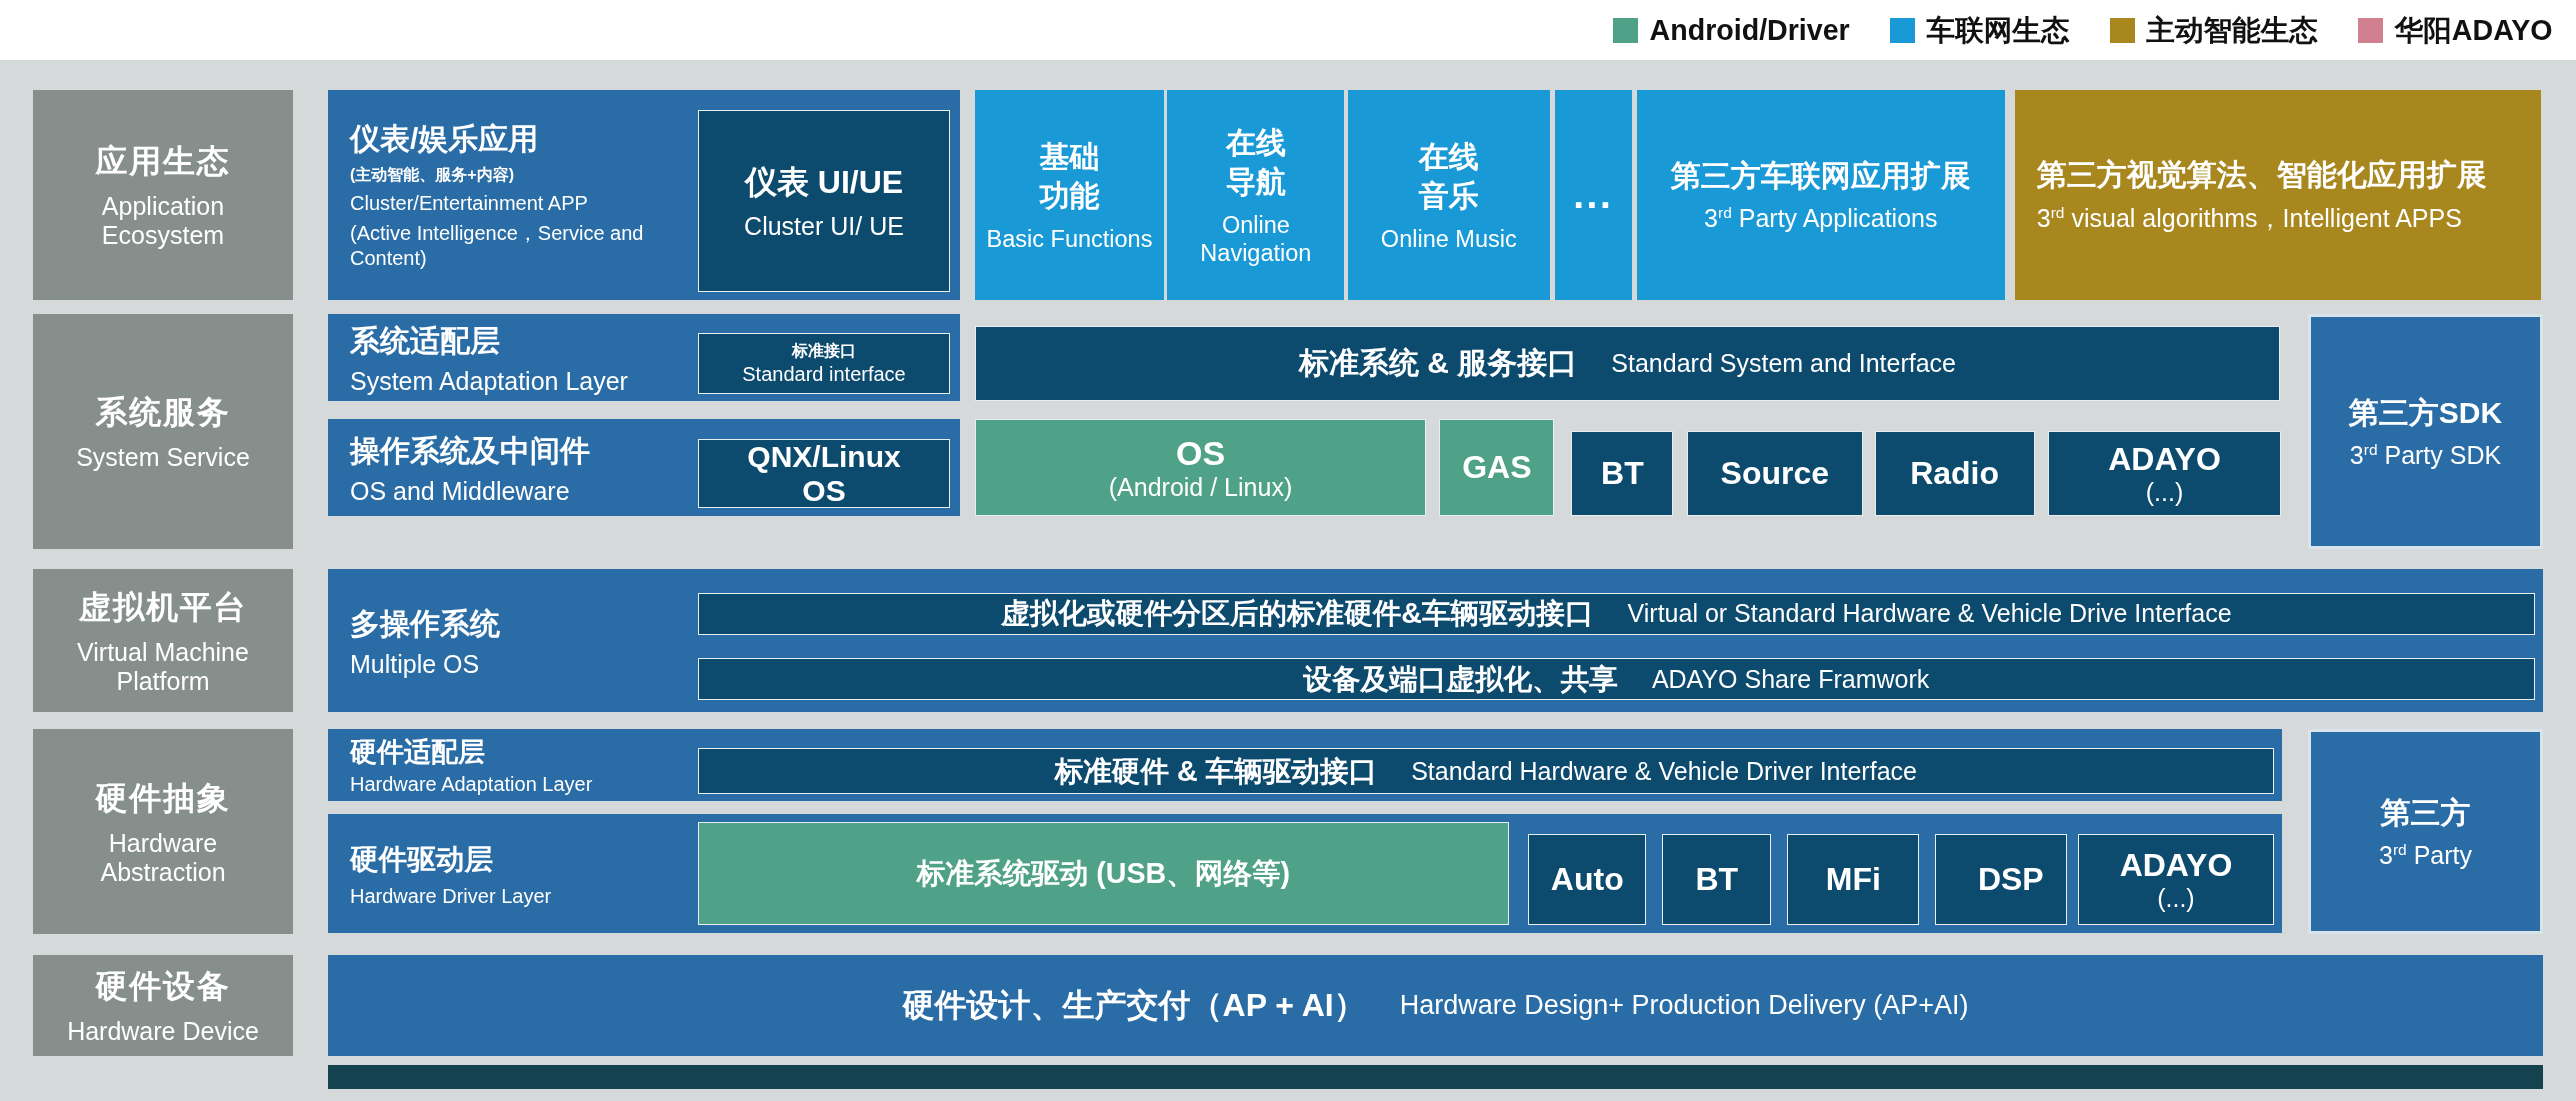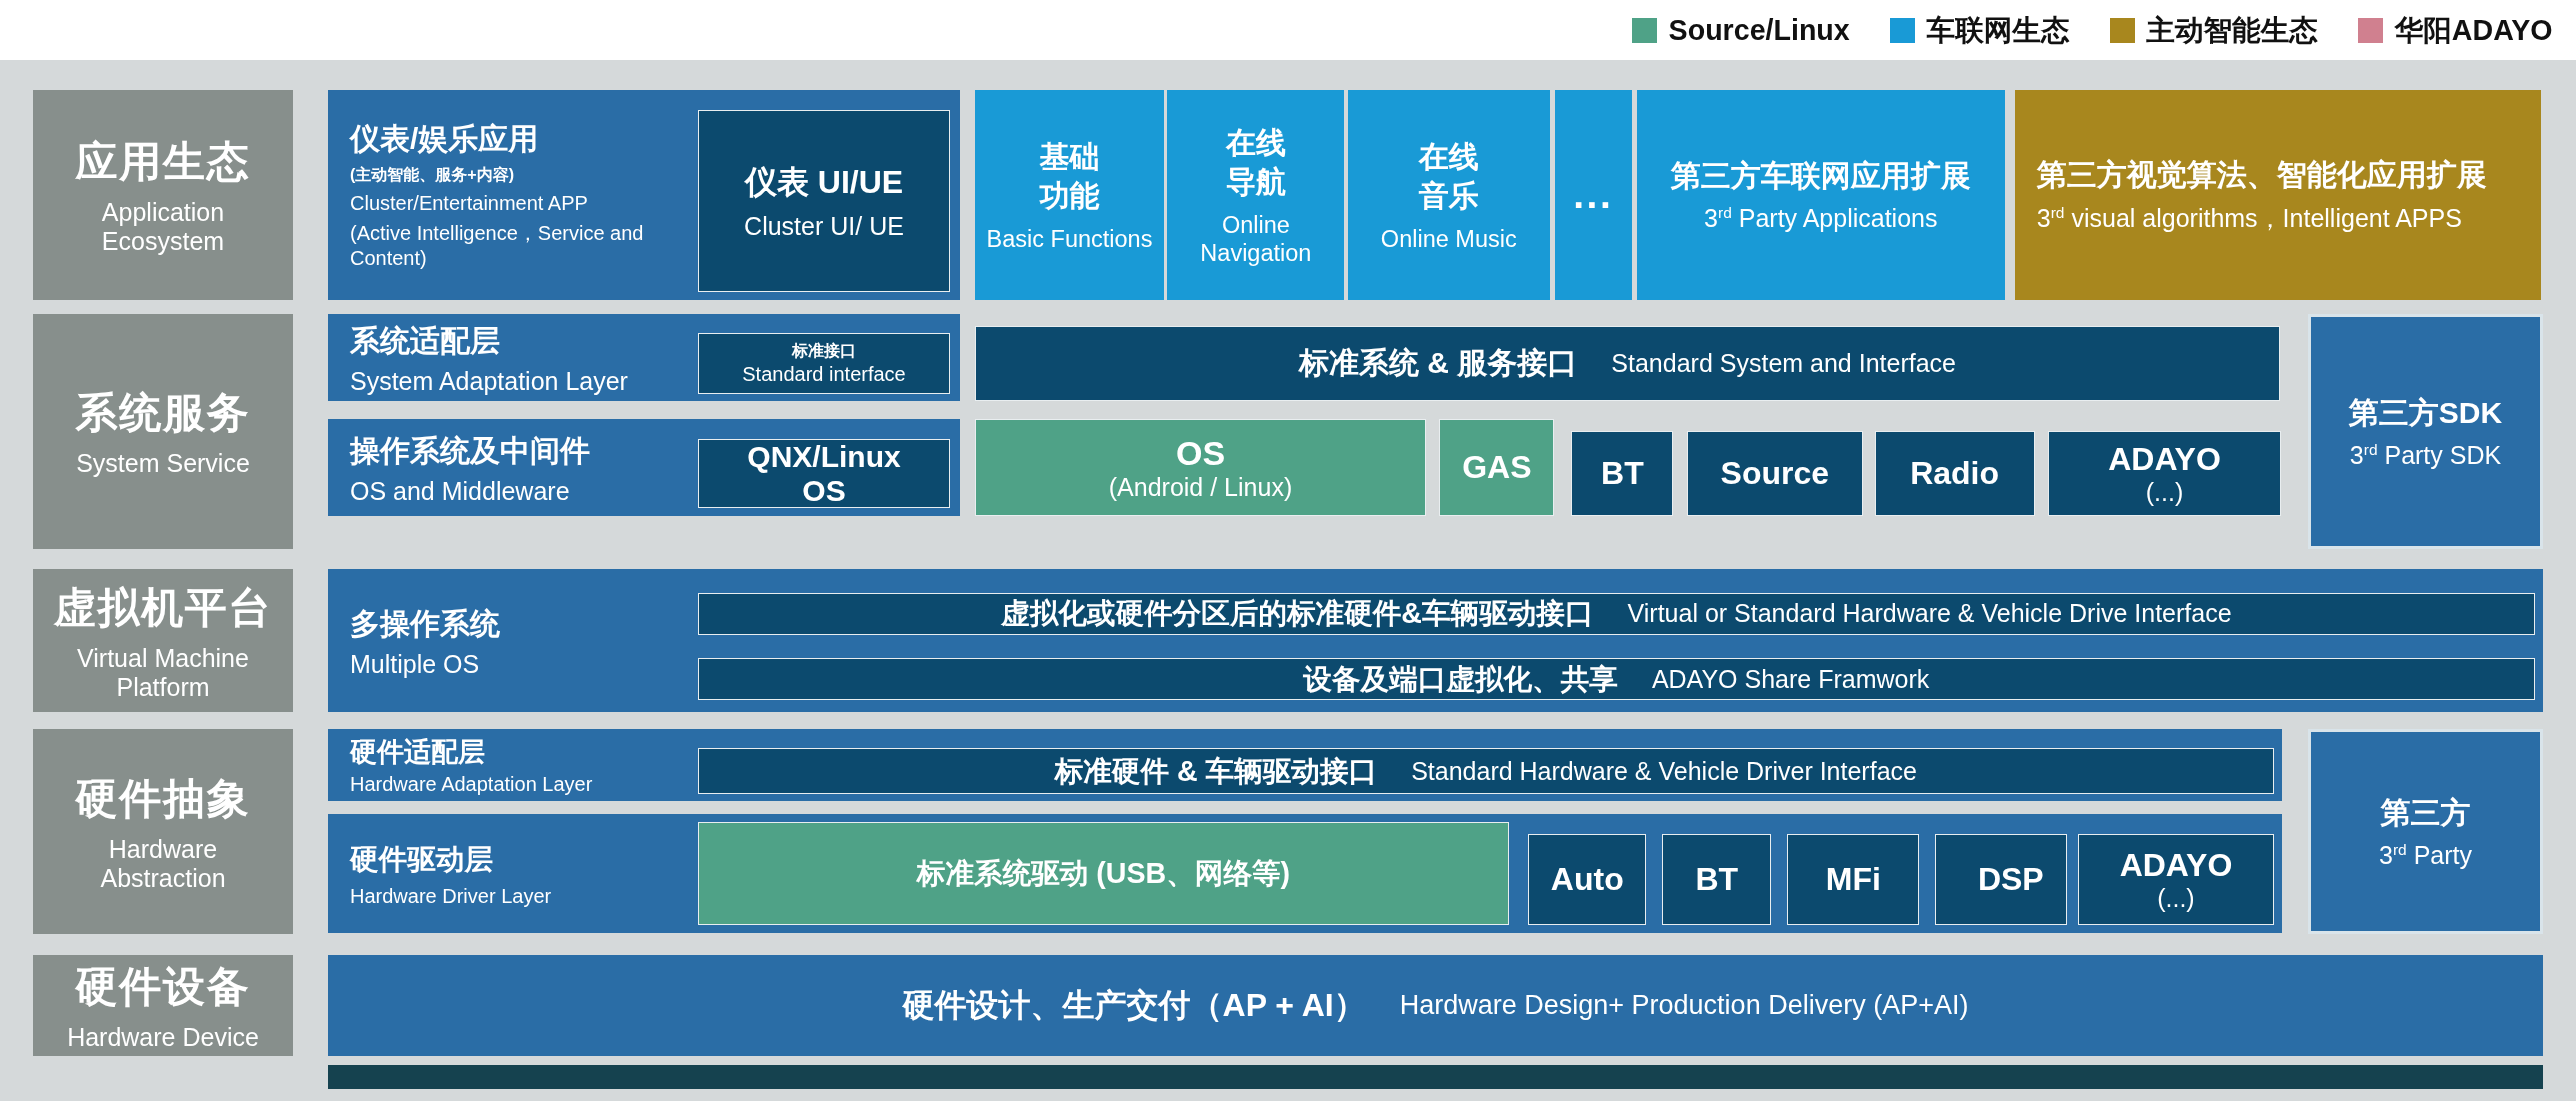--- a/index.html
+++ b/index.html
@@ -7,21 +7,21 @@
         font-family:"Liberation Sans","DejaVu Sans",sans-serif;}
   
   .legend{position:absolute;top:6.7px;right:23.5px;height:47px;display:flex;align-items:center;gap:40px;}
   .legend-item{display:flex;align-items:center;gap:11.8px;}
   .swatch{width:25px;height:25px;display:inline-block;}
   .legend-label{font-size:28.6px;font-weight:bold;color:#111;}
   
   .canvas{position:absolute;left:0;right:0;top:60px;bottom:0;background:#d5d9da;}
   .side{position:absolute;left:33px;width:260px;background:#878f8c;color:#fff;display:flex;
         flex-direction:column;align-items:center;justify-content:center;text-align:center;}
-  .side-zh{font-size:42px;font-weight:bold;letter-spacing:1.7px;}
+  .side-zh{font-size:32px;font-weight:bold;letter-spacing:1.7px;}
   .side-en{font-size:25px;margin-top:8.4px;line-height:1.15;padding:0 11.8px;}
   .hrow{position:absolute;left:328px;display:flex;}
   .box{box-sizing:border-box;display:flex;flex-direction:column;align-items:center;
        justify-content:center;color:#fff;text-align:center;position:relative;}
   .steel{background:#2a6da6;}
   .bright{background:#199ad6;}
   .pink{background:#0c4a6e;border:1.7px solid #e9eef0;margin-top:12px;}
   .green{background:#4fa287;border:1.7px solid #e9eef0;}
   .gold{background:#a8871e;}
   .framed{border:3.4px solid #d9e4ea;}
@@ -50,21 +50,21 @@
   .left-pad{padding-left:22px;align-items:flex-start;text-align:left;}
 </style>
 </head>
 <body>
 
 <div class="page">
 
   <div class="legend">
     <div class="legend-item">
       <span class="swatch" style="background: rgb(79, 162, 135);"></span>
-      <span class="legend-label">Source/Linux</span>
+      <span class="legend-label">Android/Driver</span>
     </div>
     <div class="legend-item">
       <span class="swatch" style="background: rgb(25, 154, 214);"></span>
       <span class="legend-label">车联网生态</span>
     </div>
     <div class="legend-item">
       <span class="swatch" style="background: rgb(168, 135, 30);"></span>
       <span class="legend-label">主动智能生态</span>
     </div>
     <div class="legend-item">

